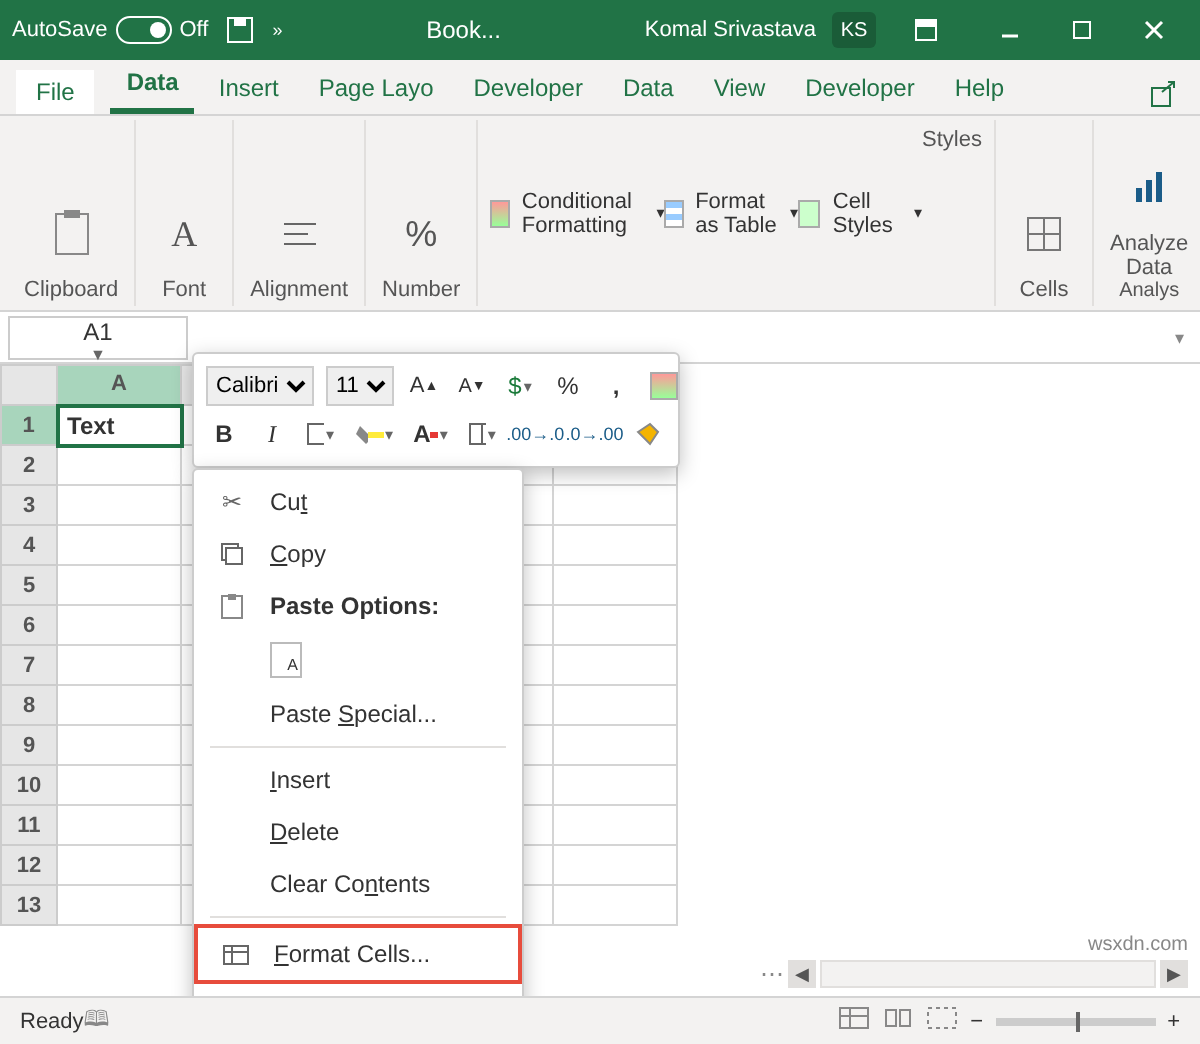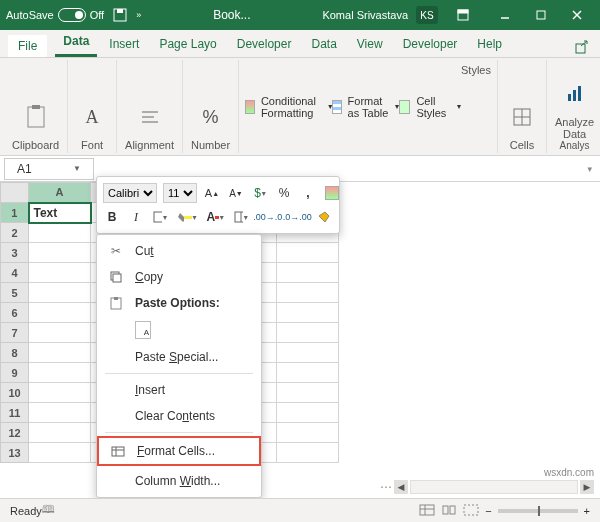--- a/index.html
+++ b/index.html
@@ -20,21 +20,21 @@
 .tab.active { color: #217346; font-weight: 600; border-bottom: 3px solid #217346; }
 .tab.file { background: #fff; padding: 4px 10px; margin-right: 4px; }
 .ribbon { height: 98px; background: #f3f2f1; border-bottom: 1px solid #d4d4d4; display: flex; padding: 2px 4px; }
 .group { display: flex; flex-direction: column; align-items: center; border-right: 1px solid #e1dfdd; padding: 2px 8px; justify-content: flex-end; font-size: 11px; color: #555; }
 .group-icon { width: 32px; height: 44px; display: flex; align-items: center; justify-content: center; font-size: 18px; color: #555; }
 .styles-group { flex: 1; display: flex; justify-content: space-between; padding: 4px 6px; }
 .style-row { display: flex; align-items: center; gap: 6px; font-size: 11px; color: #333; padding: 2px 0; }
 .style-row .mini-icon { width: 16px; height: 14px; border: 1px solid #aaa; display: inline-block; }
 .styles-label { text-align: center; font-size: 11px; color: #555; }
 .namebox-row { height: 26px; display: flex; align-items: center; border-bottom: 1px solid #d4d4d4; background: #fff; }
-.namebox { width: 90px; height: 22px; border: 1px solid #ccc; margin: 0 4px; padding: 0 12px; display: flex; align-items: center; justify-content: space-between; font-size: 12px; }
+.namebox { width: 90px; height: 22px; border: 1px solid #ccc; margin: 0 4px; padding: 0 1px; display: flex; align-items: center; justify-content: space-between; font-size: 12px; flex-direction: column; }
 .grid-wrap { position: relative; background: #fff; }
 .colhead, .rowhead { background: #e6e6e6; border: 1px solid #ccc; text-align: center; font-size: 11px; color: #555; }
 .grid table { border-collapse: collapse; }
 .grid td { border: 1px solid #d4d4d4; width: 62px; height: 20px; font-size: 12px; padding: 0 4px; }
 th.corner { width: 28px; height: 20px; background: #e6e6e6; border: 1px solid #ccc; }
 th.rowhead { width: 28px; height: 20px; }
 th.colhead { width: 62px; height: 20px; }
 .selected-cell { border: 2px solid #217346 !important; font-weight: 600; }
 .mini-toolbar { position: absolute; top: 176px; left: 96px; width: 244px; background: #fff; border: 1px solid #ccc; box-shadow: 0 3px 10px rgba(0,0,0,0.25); padding: 4px; border-radius: 3px; }
 .mini-toolbar .row { display: flex; align-items: center; gap: 6px; padding: 2px; }
@@ -411,20 +411,24 @@
     <span class="ico"></span>
     <span><span>Paste </span><span class="underline-letter">S</span><span>pecial...</span></span>
   </div>
   <div class="menu-sep"></div>
   <div class="menu-item">
     <span class="ico"></span>
     <span><span class="underline-letter">I</span><span>nsert</span></span>
   </div>
   <div class="menu-item">
     <span class="ico"></span>
+    <span><span class="underline-letter">D</span><span>elete</span></span>
+  </div>
+  <div class="menu-item">
+    <span class="ico"></span>
     <span><span>Clear Co</span><span class="underline-letter">n</span><span>tents</span></span>
   </div>
   <div class="menu-sep"></div>
   <div class="menu-item highlight">
     <span class="ico">
         <svg width="14" height="14">
           <rect x="1" y="3" width="12" height="9" fill="none" stroke="#666"></rect>
           <line x1="1" y1="6" x2="13" y2="6" stroke="#666"></line>
           <line x1="5" y1="3" x2="5" y2="12" stroke="#666"></line>
         </svg>

